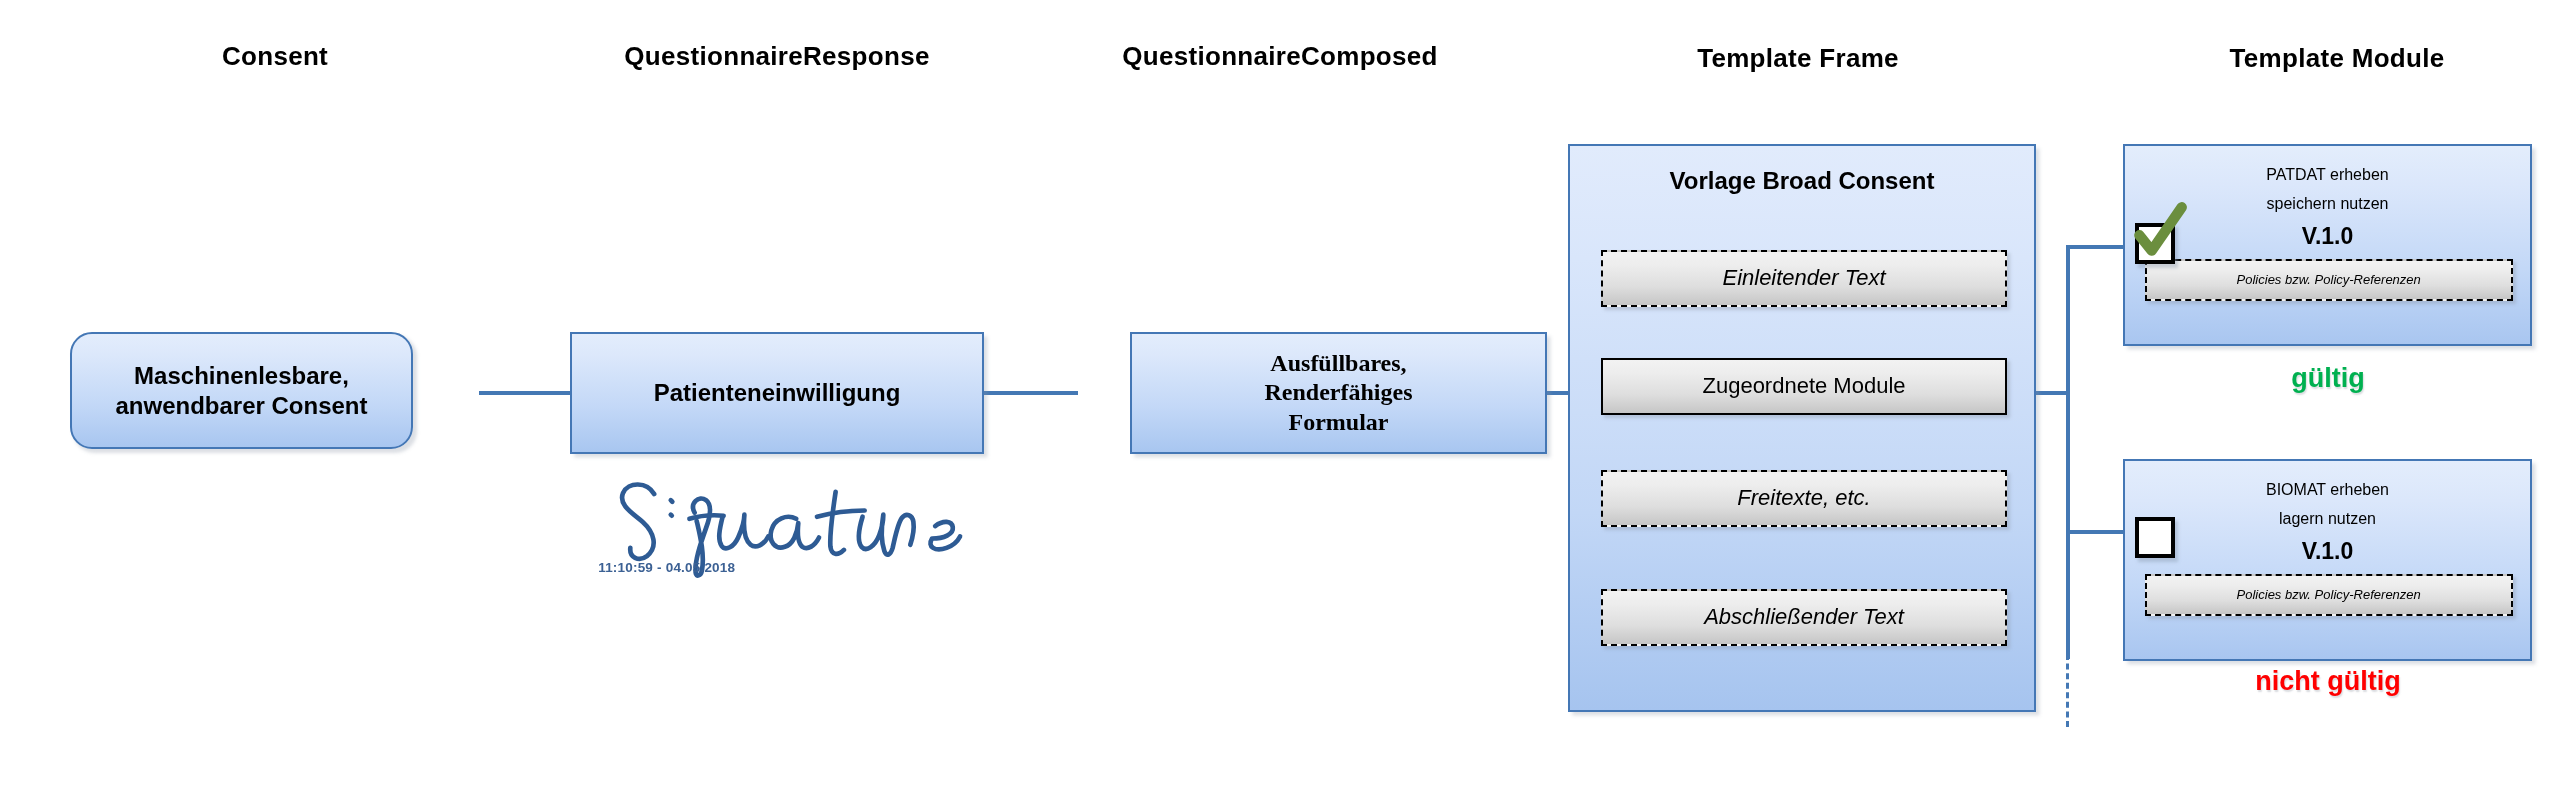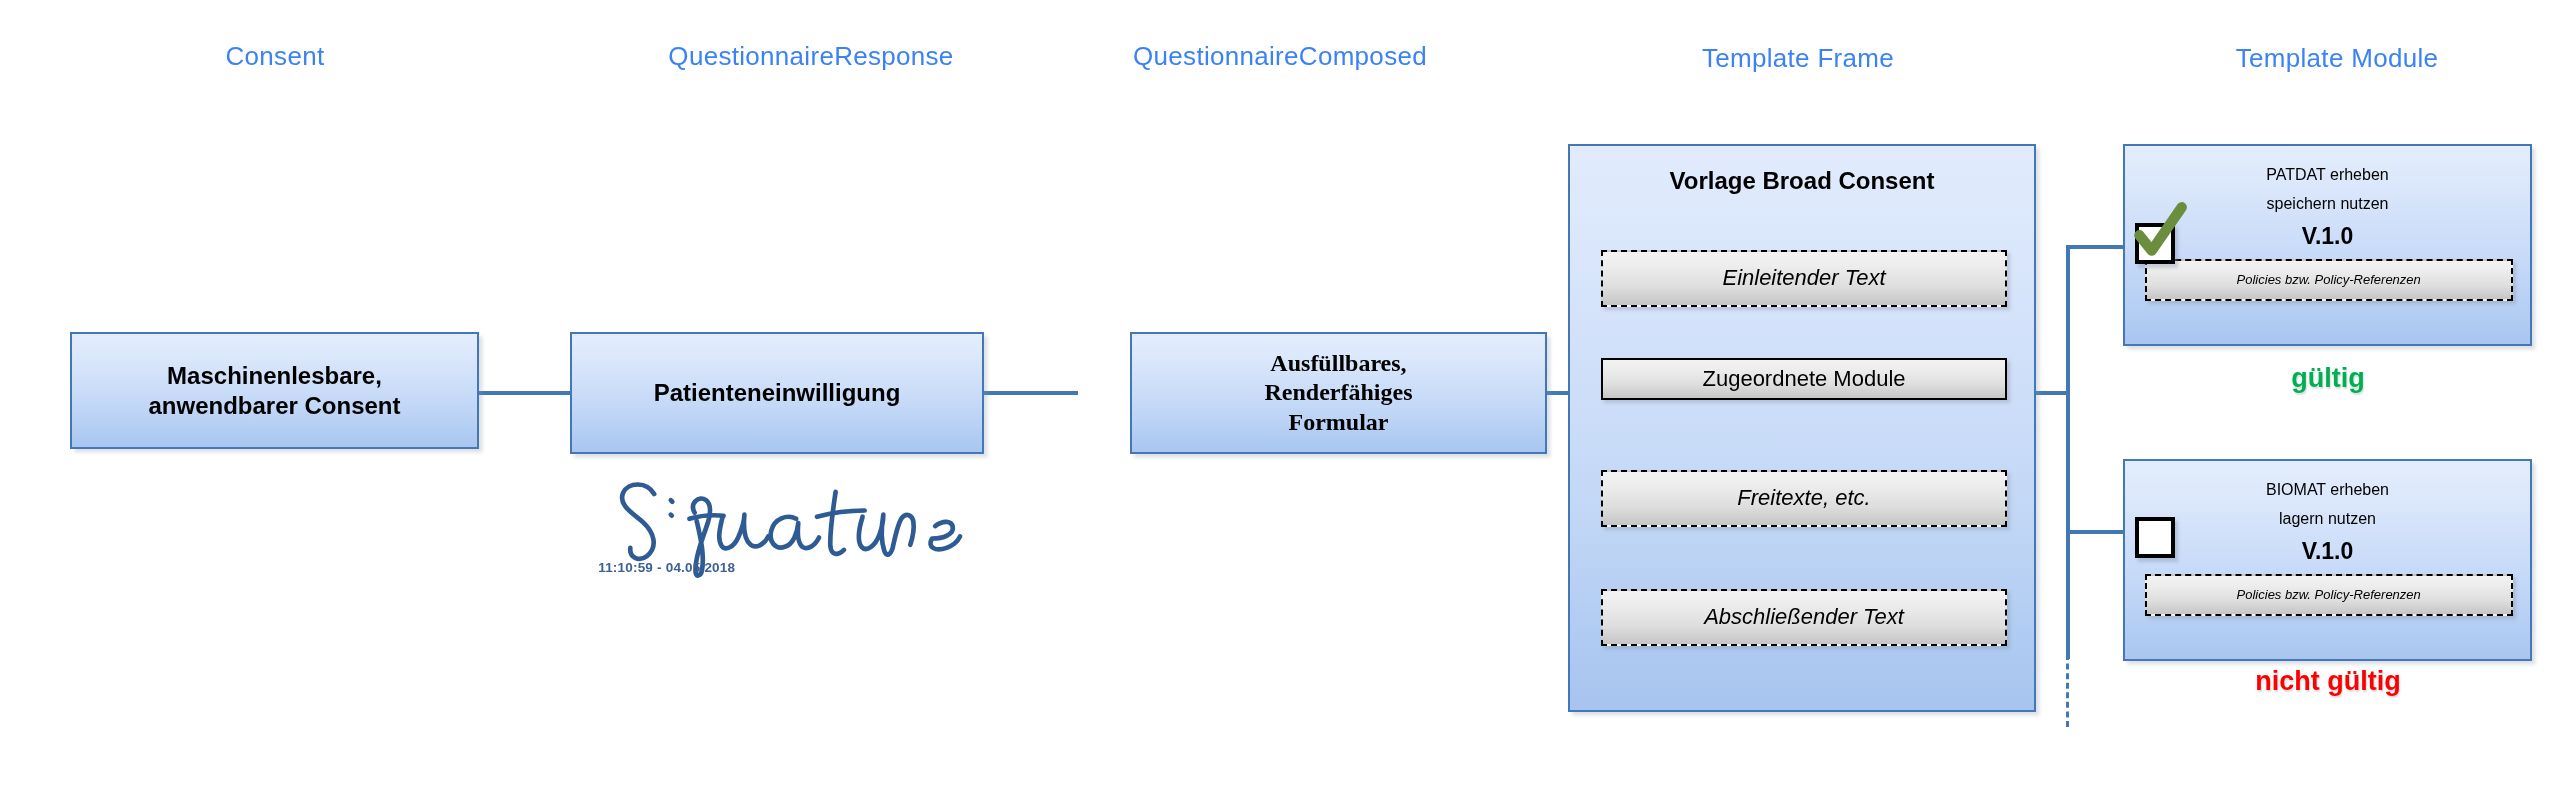--- a/index.html
+++ b/index.html
@@ -10,27 +10,27 @@
     width: 2576px; height: 808px;
     position: relative;
     overflow: hidden;
     font-family: "Liberation Sans", "DejaVu Sans", sans-serif;
     color: #000000;
   }
 
   
   .col-header {
     position: absolute;
-    font-weight: normal;
+    font-weight: bold;
     font-size: 26px;
     letter-spacing: 0.3px;
     text-align: center;
     white-space: nowrap;
     transform: translateX(-50%);
-    color: #3b82f6;
+    color: #000000;
   }
 
   
   .node {
     position: absolute;
     box-sizing: border-box;
     background: linear-gradient(180deg, #E3EDFC 0%, #DCE8FB 18%, #C3D8F7 62%, #A8C6F0 100%);
     border: 2.6px solid #4477B5;
     box-shadow: 3.6px 3.6px 3.6px rgba(140,150,165,0.30);
     display: flex;
@@ -159,36 +159,36 @@
     font-weight: bold;
     color: #3C6194;
     white-space: nowrap;
     letter-spacing: 0.2px;
   }
 </style>
 </head>
 <body>
 
 <div class="col-header" style="left:275px; top:41px;">Consent</div>
-<div class="col-header" style="left:811px; top:41px;">QuestionnaireResponse</div>
+<div class="col-header" style="left:777px; top:41px;">QuestionnaireResponse</div>
 <div class="col-header" style="left:1280px; top:41px;text-align:right;">QuestionnaireComposed</div>
 <div class="col-header" style="left:1798px; top:43px;">Template Frame</div>
 <div class="col-header" style="left:2337px; top:43px;">Template Module</div>
 
 <div class="line-h" style="left:479px; top:391px; width:98px;"></div>
 <div class="line-h" style="left:982px; top:391px; width:96px;"></div>
 <div class="line-h" style="left:1492px; top:391px; width:80px;"></div>
 
 <div class="line-h" style="left:2034px; top:391px; width:36px;"></div>
 <div class="line-v" style="left:2066px; top:245px; height:414px;"></div>
 <div class="line-h" style="left:2066px; top:245px; width:161px;"></div>
 <div class="line-h" style="left:2066px; top:530px; width:161px;"></div>
 <div class="line-dashed" style="left:2066px; top:654px; height:73px;"></div>
 
-<div class="node" style="left:70px; top:332px; width:409px; height:117px;">
+<div class="node" style="left:70px; top:332px; width:343px; height:117px;border-radius:22px;">
   <div class="node-label">Maschinenlesbare,</div>
   <div class="node-label">anwendbarer Consent</div>
 </div>
 
 <div class="node" style="left:570px; top:332px; width:414px; height:122px;">
   <div class="node-label">Patienteneinwilligung</div>
 </div>
 
 <div class="signature-wrap" style="left:593px; top:469px;">
   <svg width="394" height="109" viewBox="0 0 760 210">
@@ -216,21 +216,21 @@
 </div>
 
 <div class="frame" style="left:1568px; top:144px; width:468px; height:568px;">
 
   <div class="frame-title" style="top:19.7px;">Vorlage Broad Consent</div>
 
   <div class="slot" style="left:31px; top:104px; width:406px; height:57px;">
     <div class="slot-label">Einleitender Text</div>
   </div>
 
-  <div class="slot solid" style="left:31px; top:212px; width:406px; height:42px;">
+  <div class="slot solid" style="left:31px; top:212px; width:406px; height:57px;">
     <div class="slot-label">Zugeordnete Module</div>
   </div>
 
   <div class="slot" style="left:31px; top:324px; width:406px; height:57px;">
     <div class="slot-label">Freitexte, etc.</div>
   </div>
 
   <div class="slot" style="left:31px; top:443px; width:406px; height:57px;">
     <div class="slot-label">Abschließender Text</div>
   </div>

